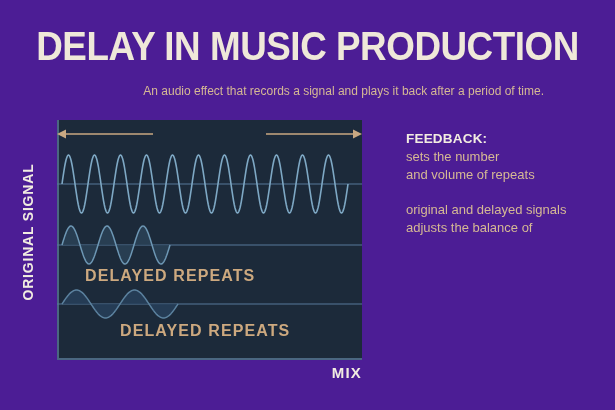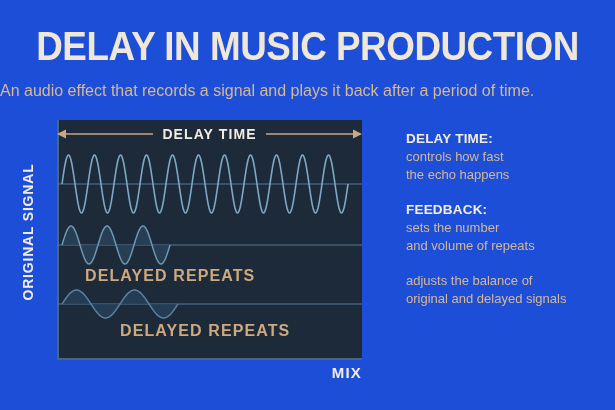--- a/index.html
+++ b/index.html
@@ -4,21 +4,21 @@
 <style>
   html, body {
     margin: 0;
     padding: 0;
     background: #131c28;
   }
   #page {
     position: relative;
     width: 615px;
     height: 410px;
-    background: #1d4ed8;
+    background: #4c1d95;
     overflow: hidden;
     font-family: "Liberation Sans", sans-serif;
     -webkit-font-smoothing: antialiased;
   }
 
   
   #title {
     position: absolute;
     left: 0;
     top: 24px;
@@ -32,23 +32,23 @@
     letter-spacing: -0.5px;
     transform: scaleX(0.92);
     transform-origin: center center;
     white-space: nowrap;
   }
   #subtitle {
     position: absolute;
     left: 0;
     top: 82px;
     width: 544px;
-    text-align: left;
+    text-align: right;
     color: #d6b994;
-    font-size: 16px;
+    font-size: 12px;
     line-height: 18px;
     white-space: nowrap;
   }
 
   
   #chart-wrap {
     position: absolute;
     left: 0;
     top: 112px;
     width: 390px;
@@ -197,39 +197,33 @@
       </g>
     </svg>
 
     <div id="delay-arrow">
       <svg width="305" height="22" style="position:absolute;left:0;top:0;">
         <line x1="8" y1="11" x2="96" y2="11" stroke="#c9a882" stroke-width="1.6"></line>
         <polygon points="0,11 9,6.5 9,15.5" fill="#c9a882"></polygon>
         <line x1="209" y1="11" x2="297" y2="11" stroke="#c9a882" stroke-width="1.6"></line>
         <polygon points="305,11 296,6.5 296,15.5" fill="#c9a882"></polygon>
       </svg>
-      <div id="delay-arrow-label">DELAY TIME</div>
     </div>
 
     <div id="ylabel">ORIGINAL SIGNAL</div>
     <div id="xlabel">MIX</div>
 
     <div class="wave-label" id="wave-label-1">DELAYED REPEATS</div>
     <div class="wave-label" id="wave-label-2">DELAYED REPEATS</div>
   </div>
 
   <div id="info">
-      <div class="info-block">
-        <div class="info-head">DELAY TIME:</div>
-        <div class="info-line">controls how fast</div>
-        <div class="info-line">the echo happens</div>
-      </div>
       <div class="info-block">
         <div class="info-head">FEEDBACK:</div>
         <div class="info-line">sets the number</div>
         <div class="info-line">and volume of repeats</div>
       </div>
       <div class="info-block">
+        <div class="info-line">original and delayed signals</div>
         <div class="info-line">adjusts the balance of</div>
-        <div class="info-line">original and delayed signals</div>
       </div>
     </div>
 </div>
 
 </body></html>

